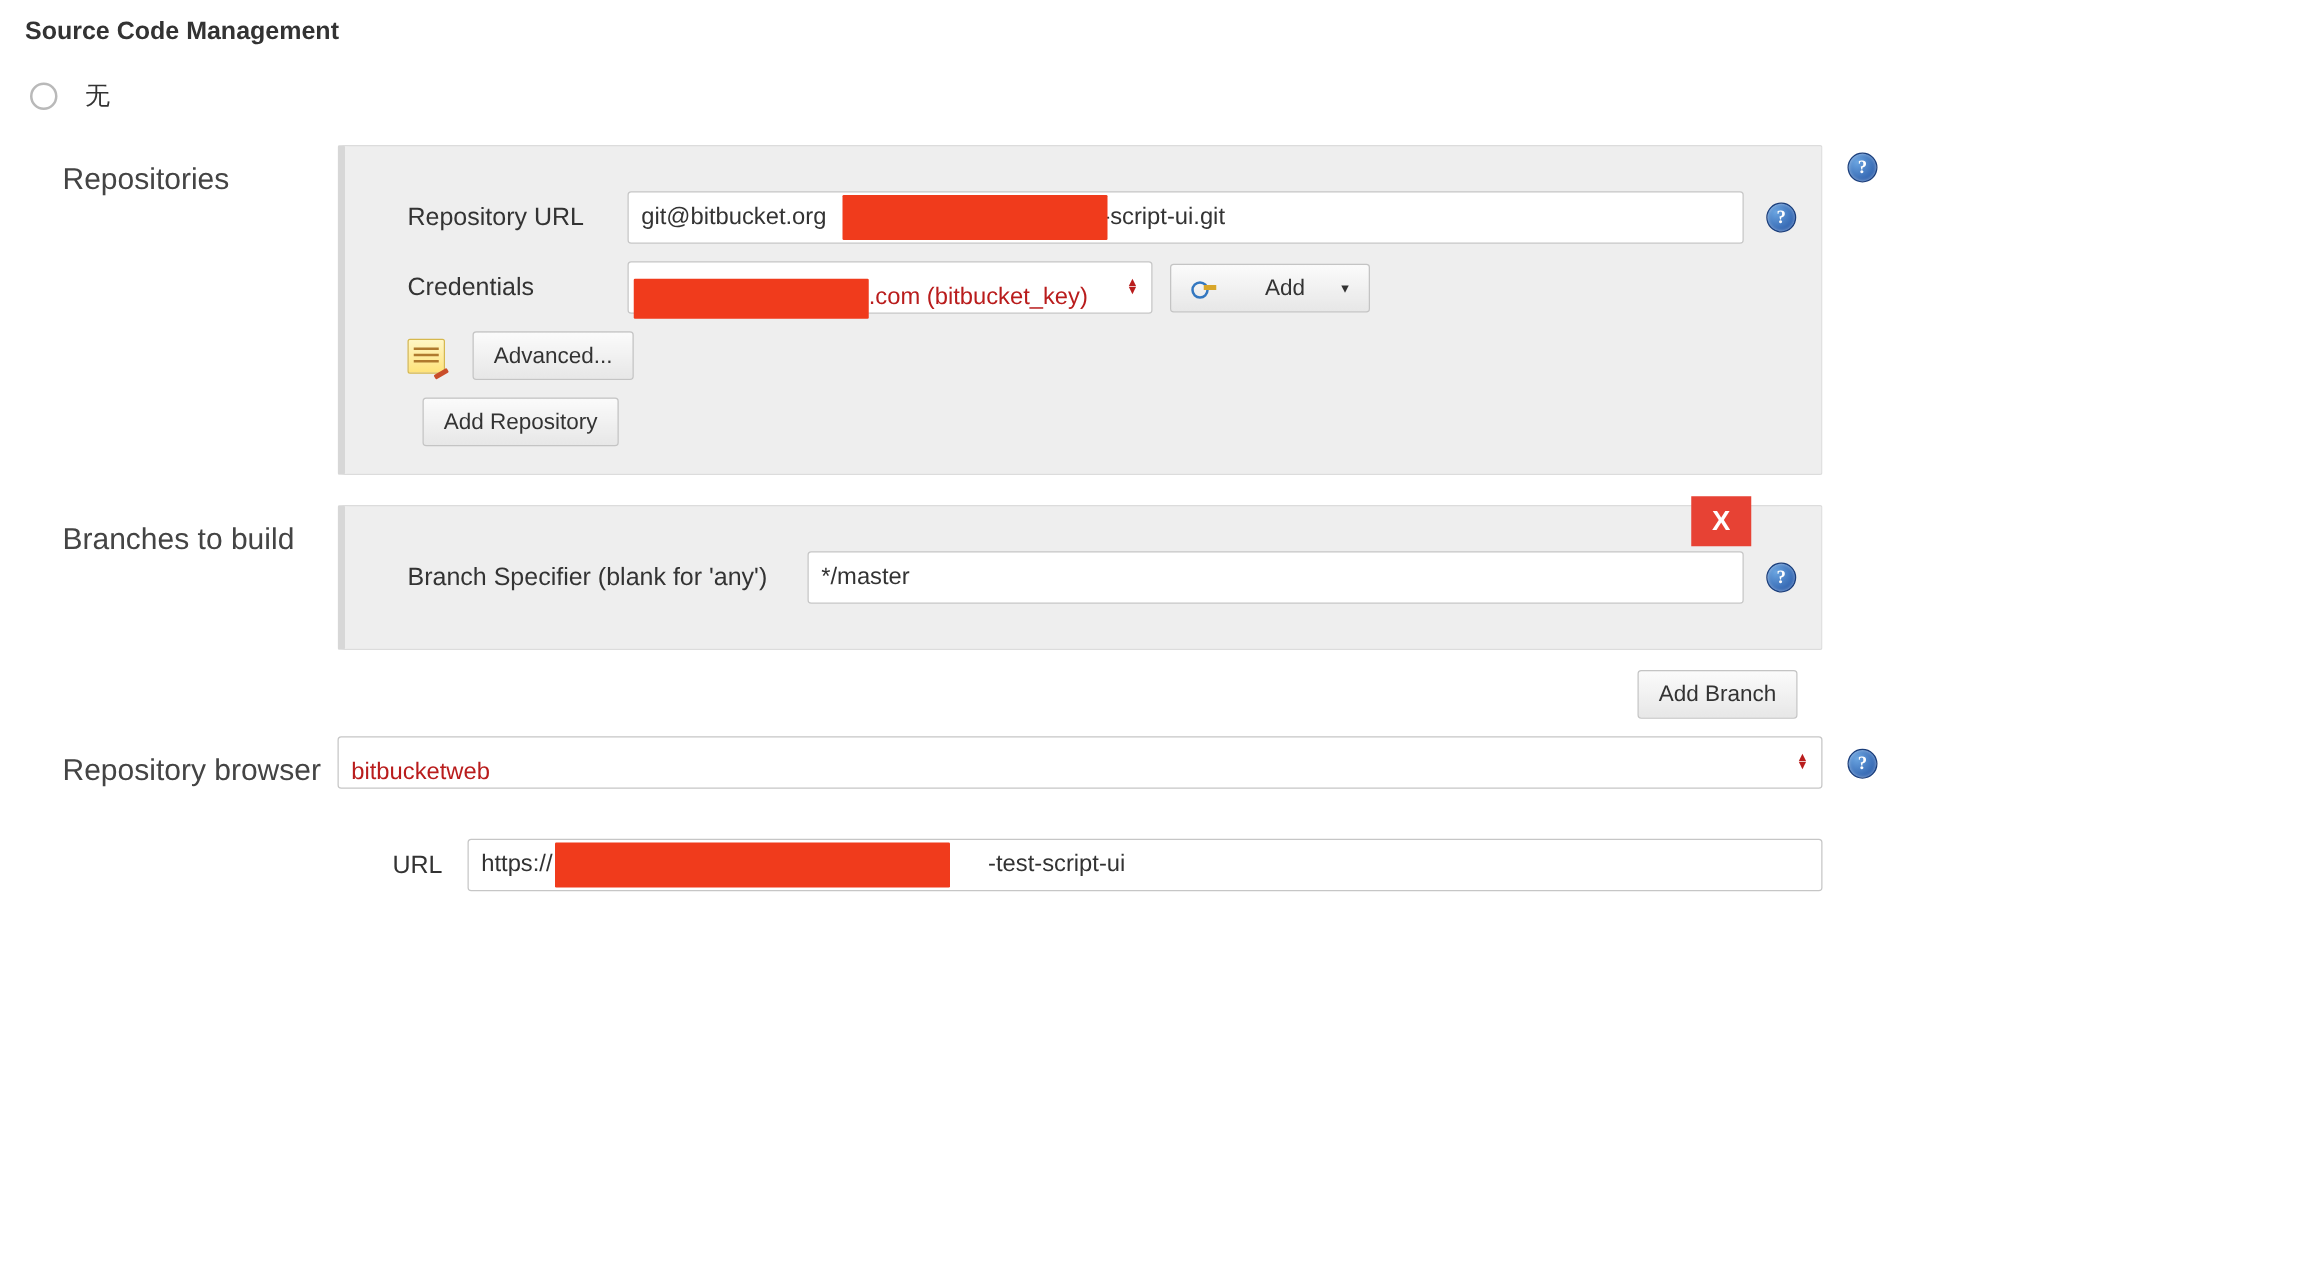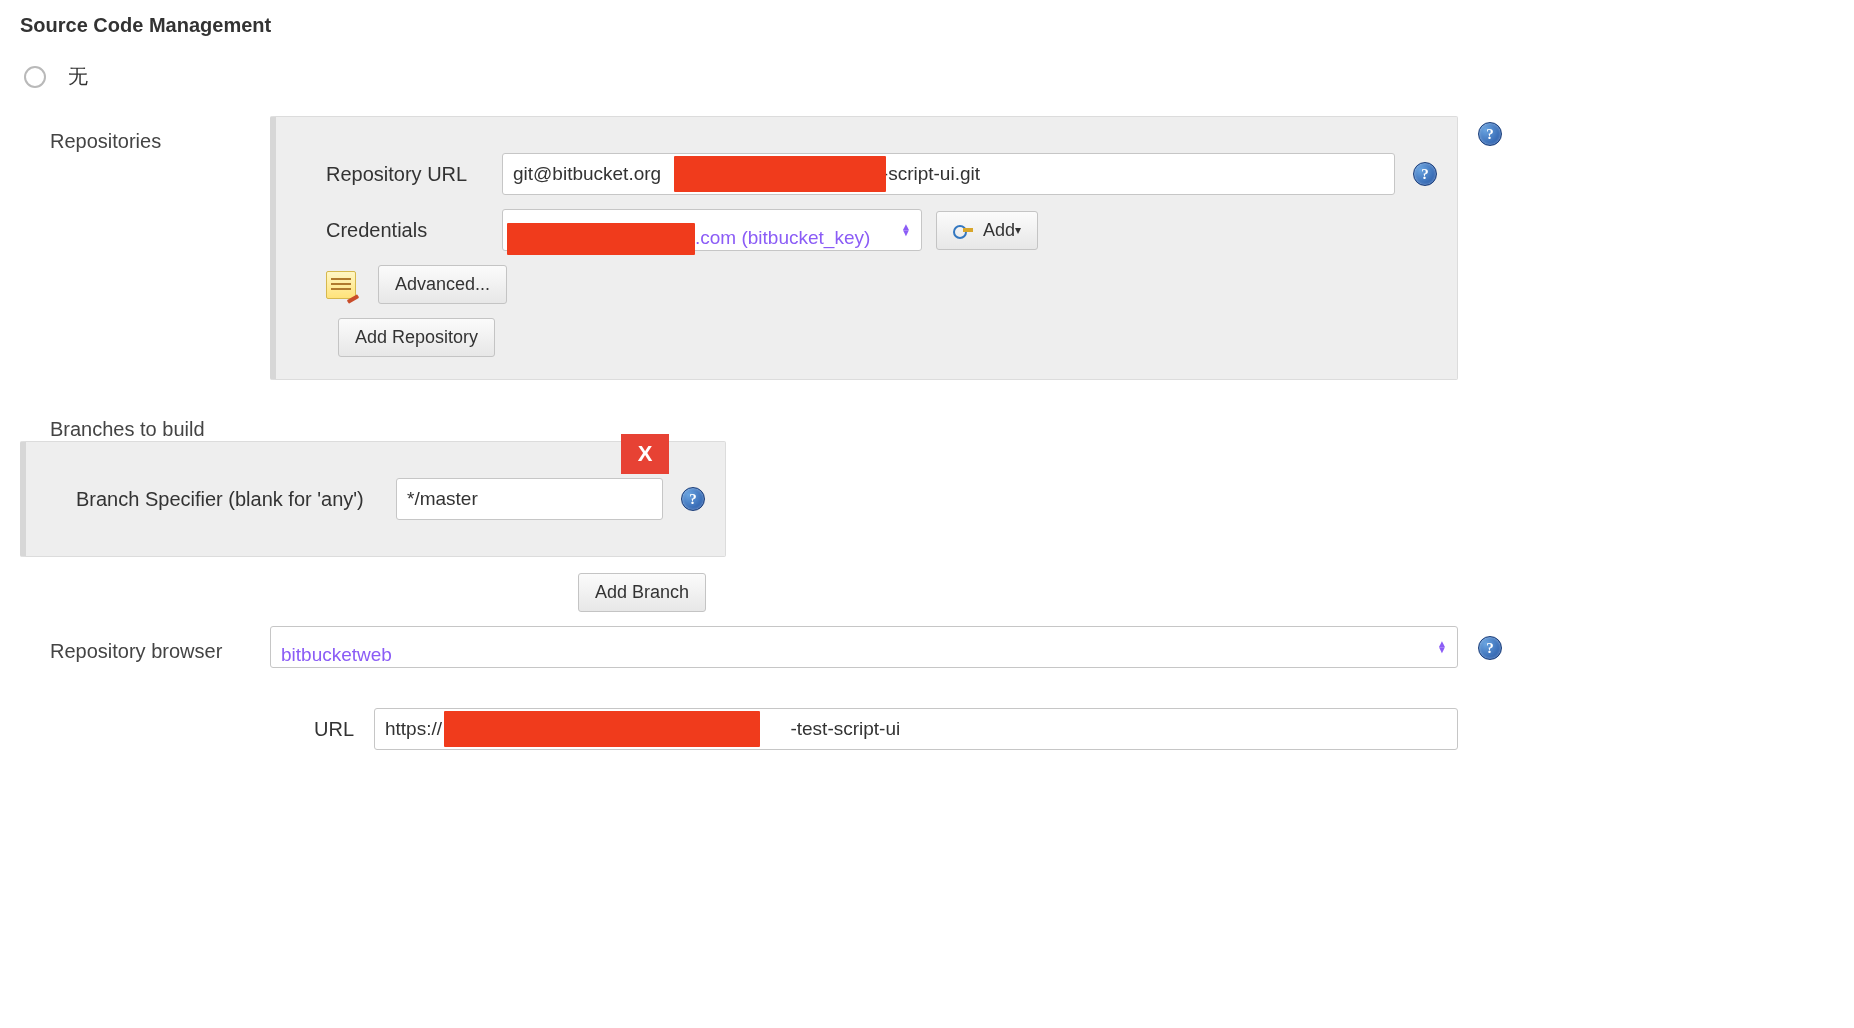--- a/index.html
+++ b/index.html
@@ -34,21 +34,21 @@
     background: #0b6fd0;
   }
   .radio-label { font-size: 20px; color: #333; }
 
   .section-row {
     display: flex; align-items: flex-start;
     margin: 10px 0;
   }
   .section-label {
     width: 250px; padding-top: 14px; padding-left: 30px;
-    font-size: 20px; color: #444;
+    font-size: 24px; color: #444;
   }
   .section-body { flex: 1; position: relative; }
 
   .panel {
     background: #eee;
     border: 1px solid #dcdcdc;
     border-left: 6px solid #d7d7d7;
     border-radius: 2px;
     padding: 22px 20px 22px 50px;
     position: relative;
@@ -70,38 +70,39 @@
     font-size: 19px;
     border: 1px solid #c6c6c6;
     border-radius: 3px;
     background: #fff;
     color: #333;
   }
   .select {
     display: flex; align-items: center; justify-content: space-between;
     height: 42px; padding: 16px 30px 0 10px;
     background: #fff; border: 1px solid #c6c6c6; border-radius: 3px;
-    font-size: 19px; color: #8b5cf6;
+    font-size: 19px; color: #b91c1c;
     position: relative;
   }
   .select.full { width: 100%; }
   .select .caret {
     position: absolute; right: 10px; top: 50%; transform: translateY(-50%);
     display: flex; flex-direction: column; line-height: 6px; font-size: 10px;
   }
 
   .btn {
     display: inline-flex; align-items: center;
     padding: 8px 16px;
     font-size: 18px;
     color: #333;
     background: linear-gradient(#fbfbfb, #e7e7e7);
     border: 1px solid #c4c4c4;
     border-radius: 3px;
     cursor: pointer;
+    gap: 29px;
   }
   .btn .kico { margin-right: 8px; }
   .btn-row-right { display: flex; justify-content: flex-start; align-items: center; margin-top: 14px; }
   .btn-row-right .btn { margin-left: 12px; }
   .note-icon {
     width: 30px; height: 28px; margin-right: 10px;
     background: linear-gradient(#fff6c4, #ffe37a);
     border: 1px solid #d6b84d;
     border-radius: 2px;
     position: relative;
@@ -223,21 +224,21 @@
         <div class="btn-row-right">
           <button class="btn">
             <span>Add Repository</span>
           </button>
         </div>
 
       </div>
     </div>
   </div>
 
-  <div class="section-row" style="margin-top:24px;flex-direction:column;">
+  <div class="section-row" style="margin-top:24px;">
     <div class="section-label">Branches to build</div>
     <div class="section-body">
       <div class="panel">
         <button class="close-x">
           <span>X</span>
         </button>
         <div class="form-row">
           <div class="form-label wide">Branch Specifier (blank for 'any')</div>
           <div class="form-control-wrap">
             <input class="text" value="*/master" style="">

